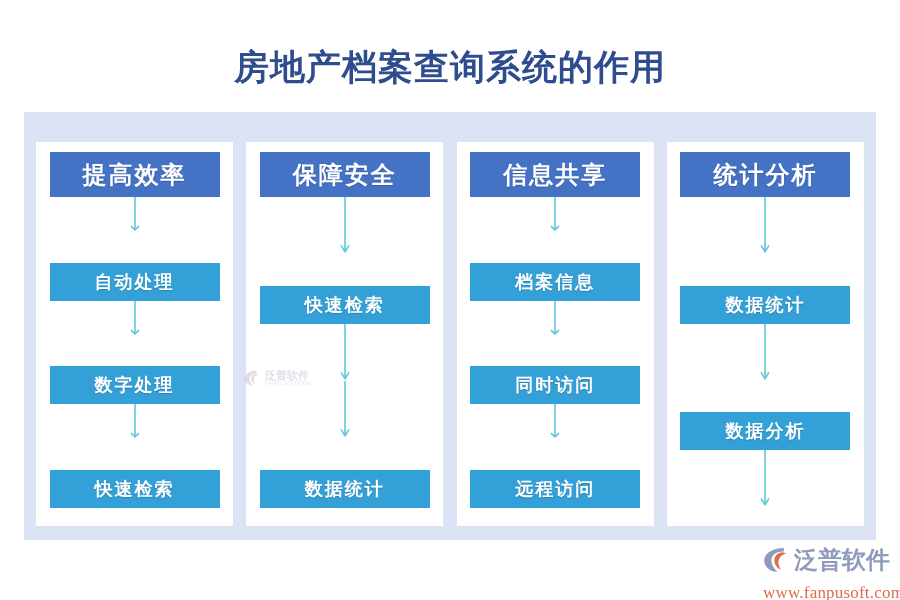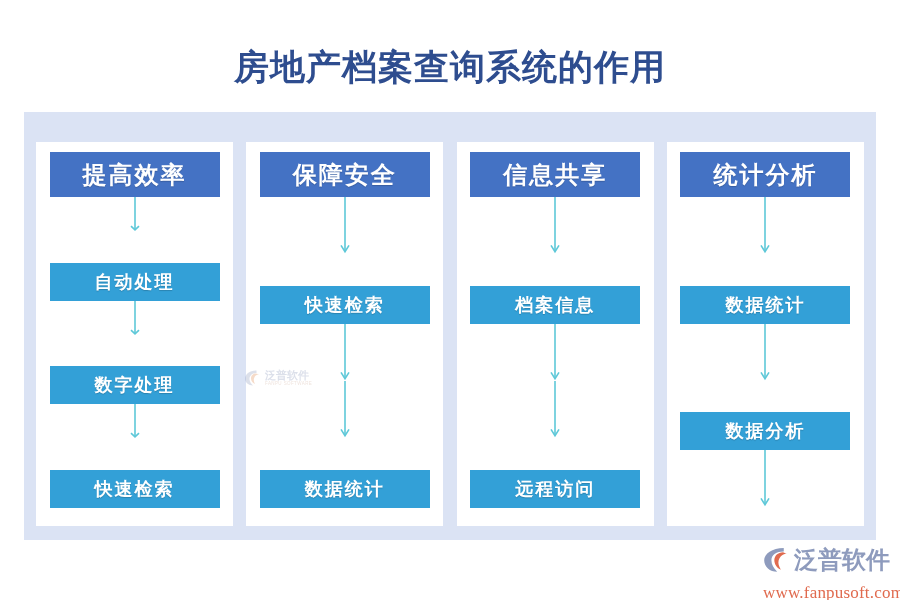--- a/index.html
+++ b/index.html
@@ -287,20 +287,21 @@
           <polyline class="head" points="3,84 7,95 11,84" vector-effect="non-scaling-stroke"></polyline>
         </svg>
       </div>
       <div class="node step">档案信息</div>
       <div class="connector">
         <svg viewBox="0 0 14 100" preserveAspectRatio="none">
           <line class="stem" x1="7" y1="0" x2="7" y2="92" vector-effect="non-scaling-stroke"></line>
           <polyline class="head" points="3,84 7,95 11,84" vector-effect="non-scaling-stroke"></polyline>
         </svg>
       </div>
+      <div class="node step">同时访问</div>
       <div class="connector">
         <svg viewBox="0 0 14 100" preserveAspectRatio="none">
           <line class="stem" x1="7" y1="0" x2="7" y2="92" vector-effect="non-scaling-stroke"></line>
           <polyline class="head" points="3,84 7,95 11,84" vector-effect="non-scaling-stroke"></polyline>
         </svg>
       </div>
       <div class="node step">远程访问</div>
       <div class="card-bottom-pad"></div>
     </div>
 

